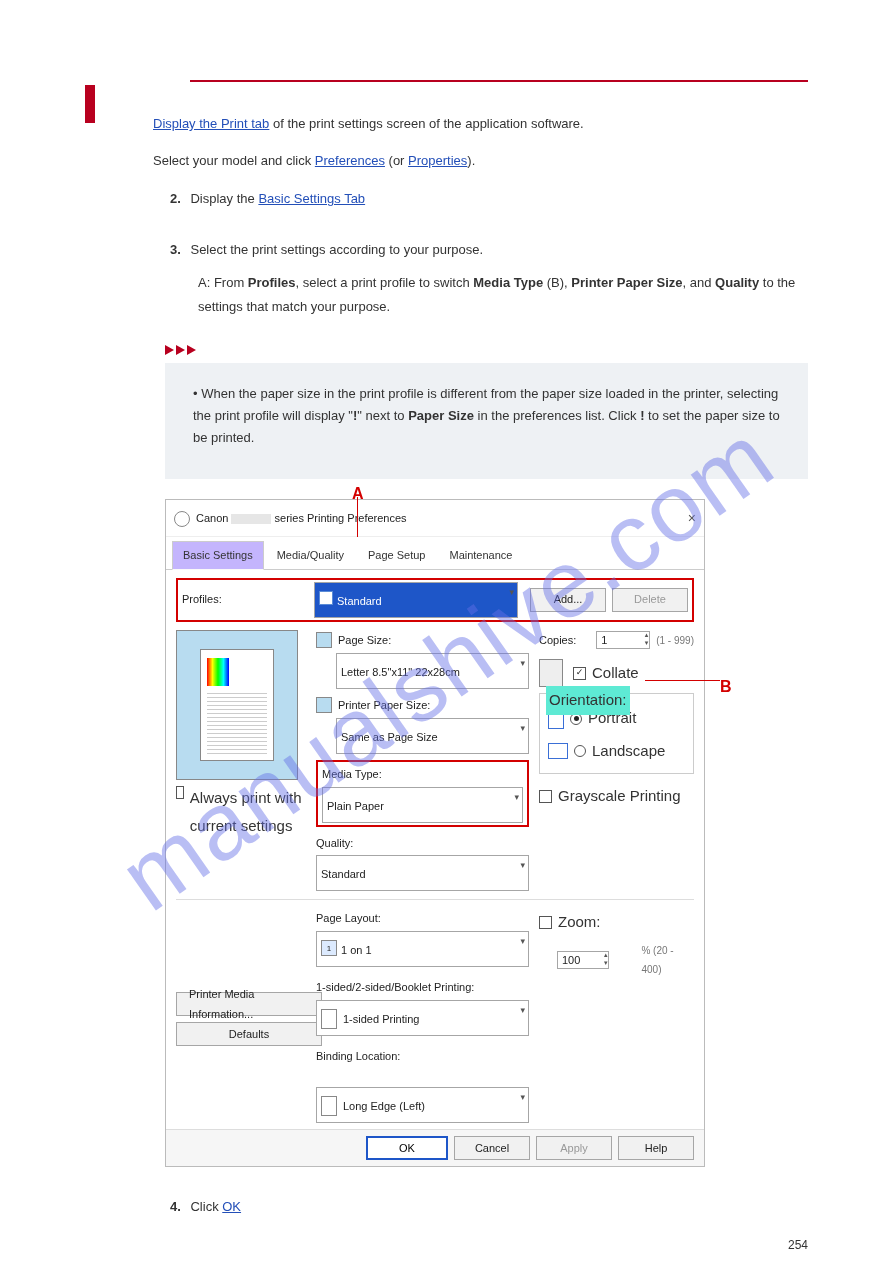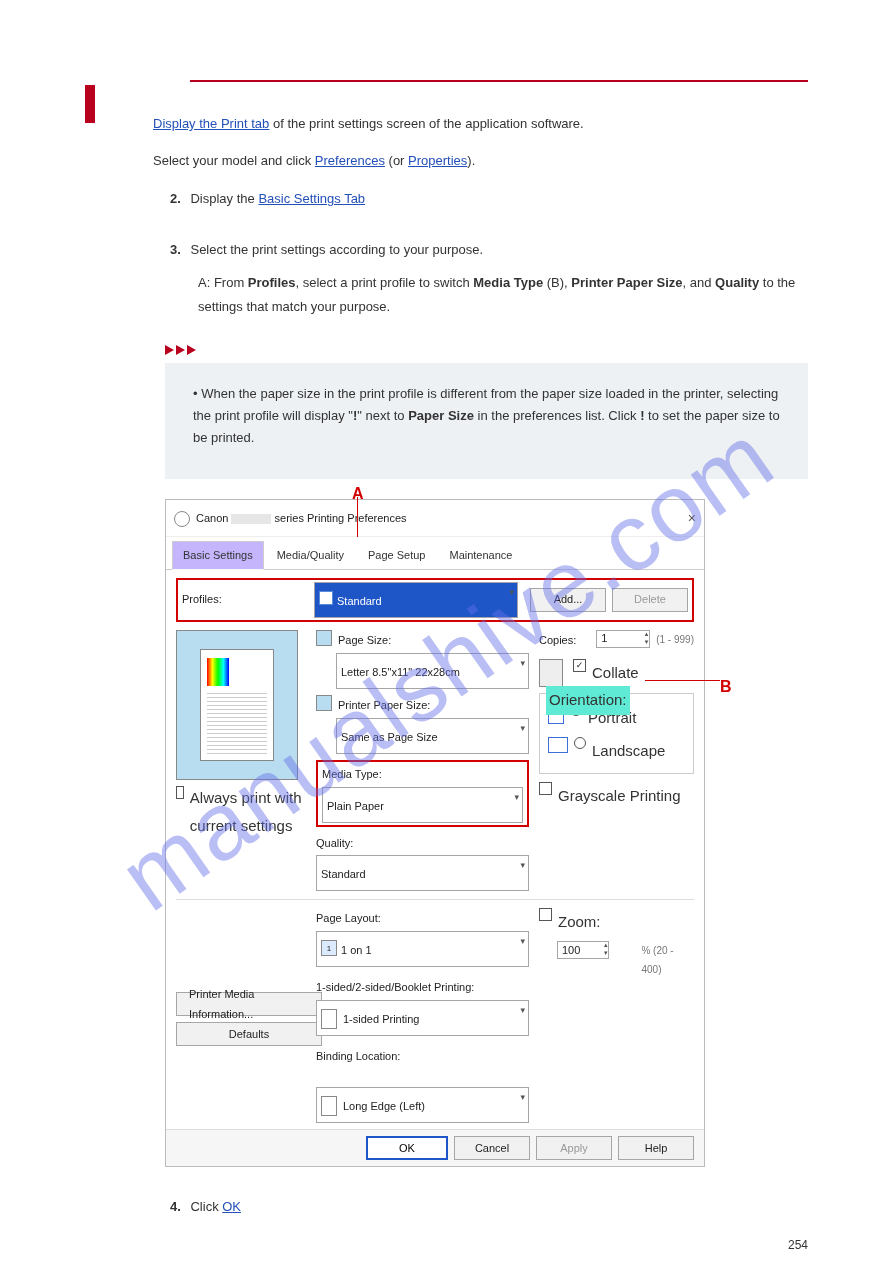--- a/index.html
+++ b/index.html
@@ -76,21 +76,21 @@
     font-family: "Segoe UI", Tahoma, Arial, sans-serif;
     color:#222;
   }
   .title-bar { display:flex; align-items:center; padding:5px 8px 4px 8px; border-bottom:1px solid #eee; }
   .title-bar .ico { width:14px;height:14px;border:1px solid #888;border-radius:50%;margin-right:6px;display:inline-block; }
   .title-bar .close { margin-left:auto; font-size:14px; color:#555; cursor:pointer; }
   .tabs { display:flex; border-bottom:1px solid #ccc; padding:4px 6px 0 6px; gap:2px; }
   .tab { padding:3px 10px; border:1px solid transparent; border-bottom:none; color:#333; }
   .tab.active { border-color:#ccc; background:#c4b5fd; border-bottom:1px solid #fafafa; margin-bottom:-1px; }
   .dialog-body { padding:8px 10px 6px 10px; }
-  .row { display:flex; align-items:flex-start; gap:6px; }
+  .row { display:flex; align-items:center; gap:6px; }
   .hl-red { border:2px solid #d30000; padding:2px 4px; }
   .select-like {
     border:1px solid #a6a6a6;
     background:#fff;
     height:18px;
     display:flex; align-items:flex-start;
     padding:8px 4px;
     position:relative;
   }
   .select-like::after {

